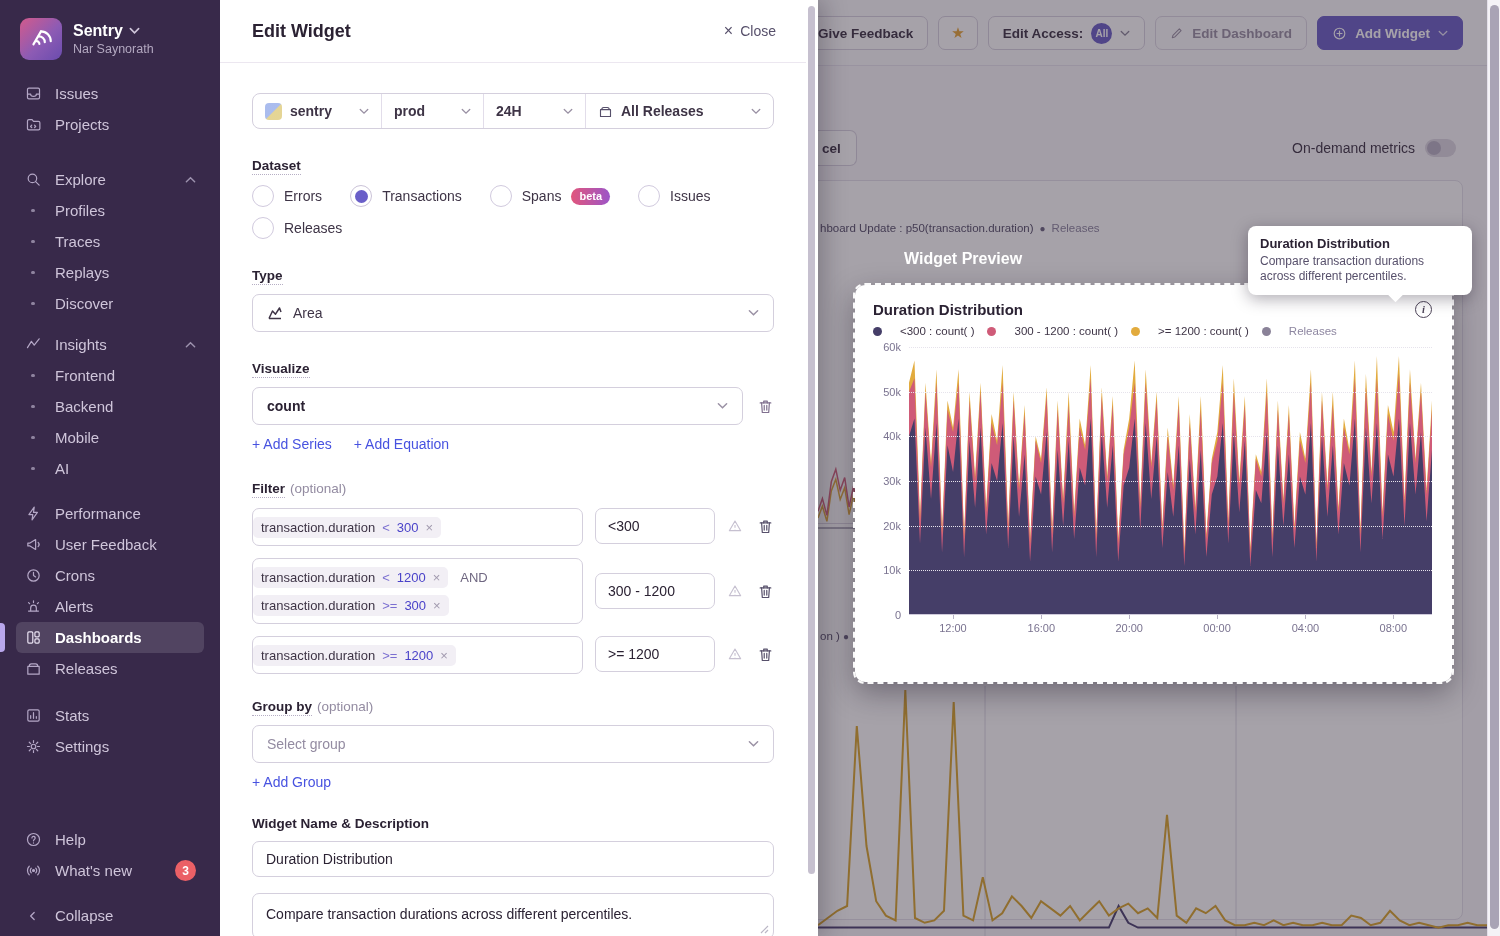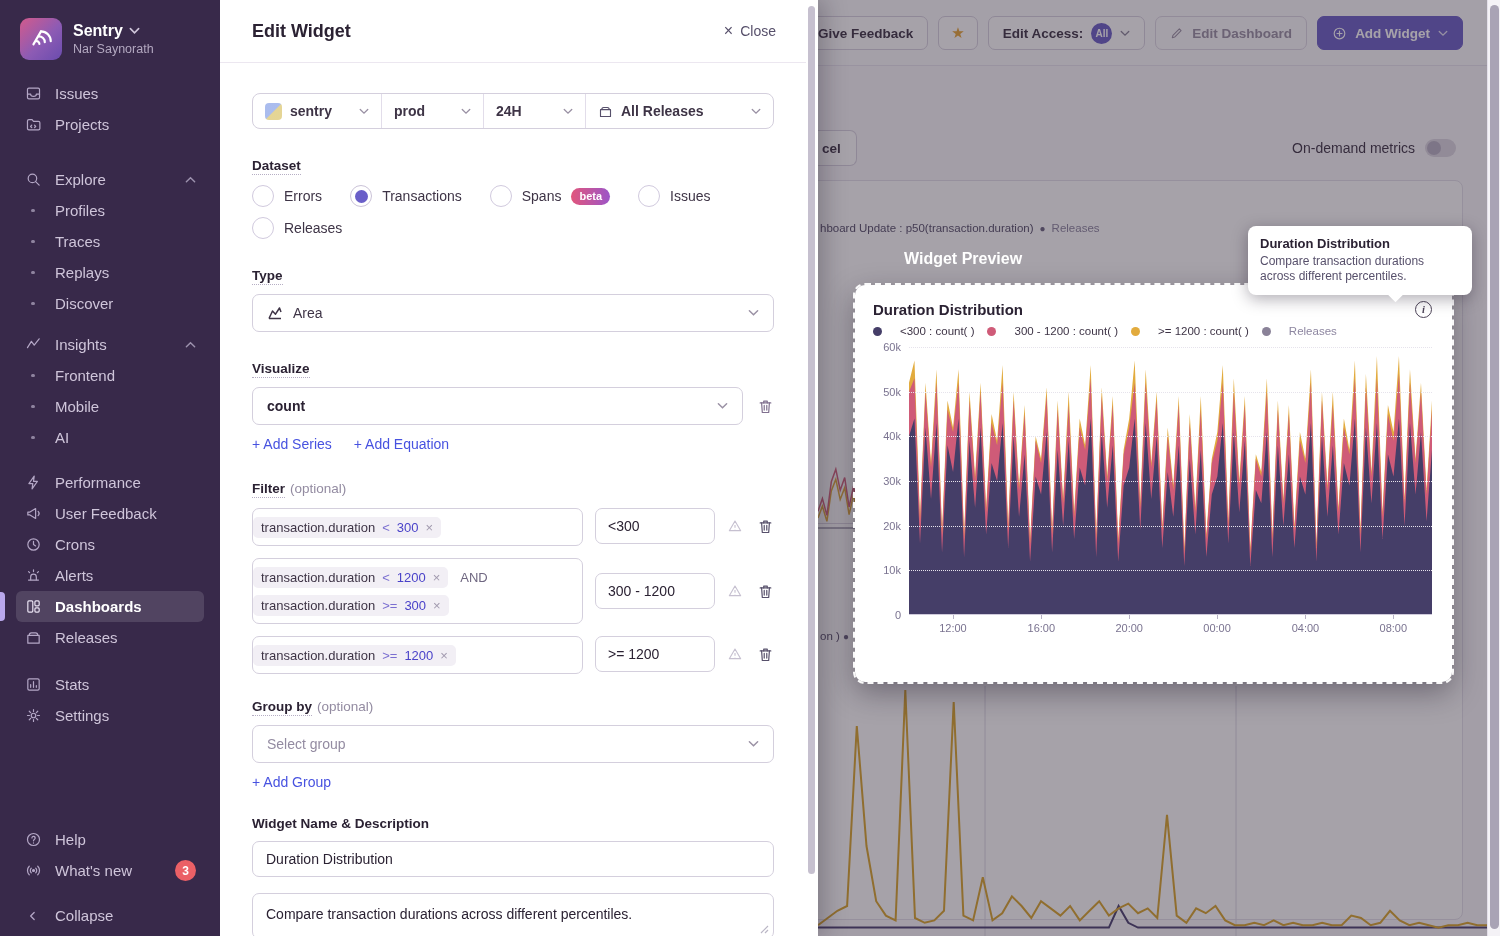--- a/index.html
+++ b/index.html
@@ -235,20 +235,26 @@
             <svg width="11" height="8" viewBox="0 0 12 8" fill="none" stroke="currentColor" stroke-width="1.6" stroke-linecap="round">
               <polyline points="1.5,6 6,1.5 10.5,6"></polyline>
             </svg>
           </span>
         </div>
         <div class="nav-item nav-sub">
           <span class="nav-icon">
             <span class="sub-dot"></span>
           </span>
           <span>Frontend</span>
+        </div>
+        <div class="nav-item nav-sub">
+          <span class="nav-icon">
+            <span class="sub-dot"></span>
+          </span>
+          <span>Backend</span>
         </div>
         <div class="nav-item nav-sub">
           <span class="nav-icon">
             <span class="sub-dot"></span>
           </span>
           <span>Mobile</span>
         </div>
         <div class="nav-item nav-sub">
           <span class="nav-icon">
             <span class="sub-dot"></span>

